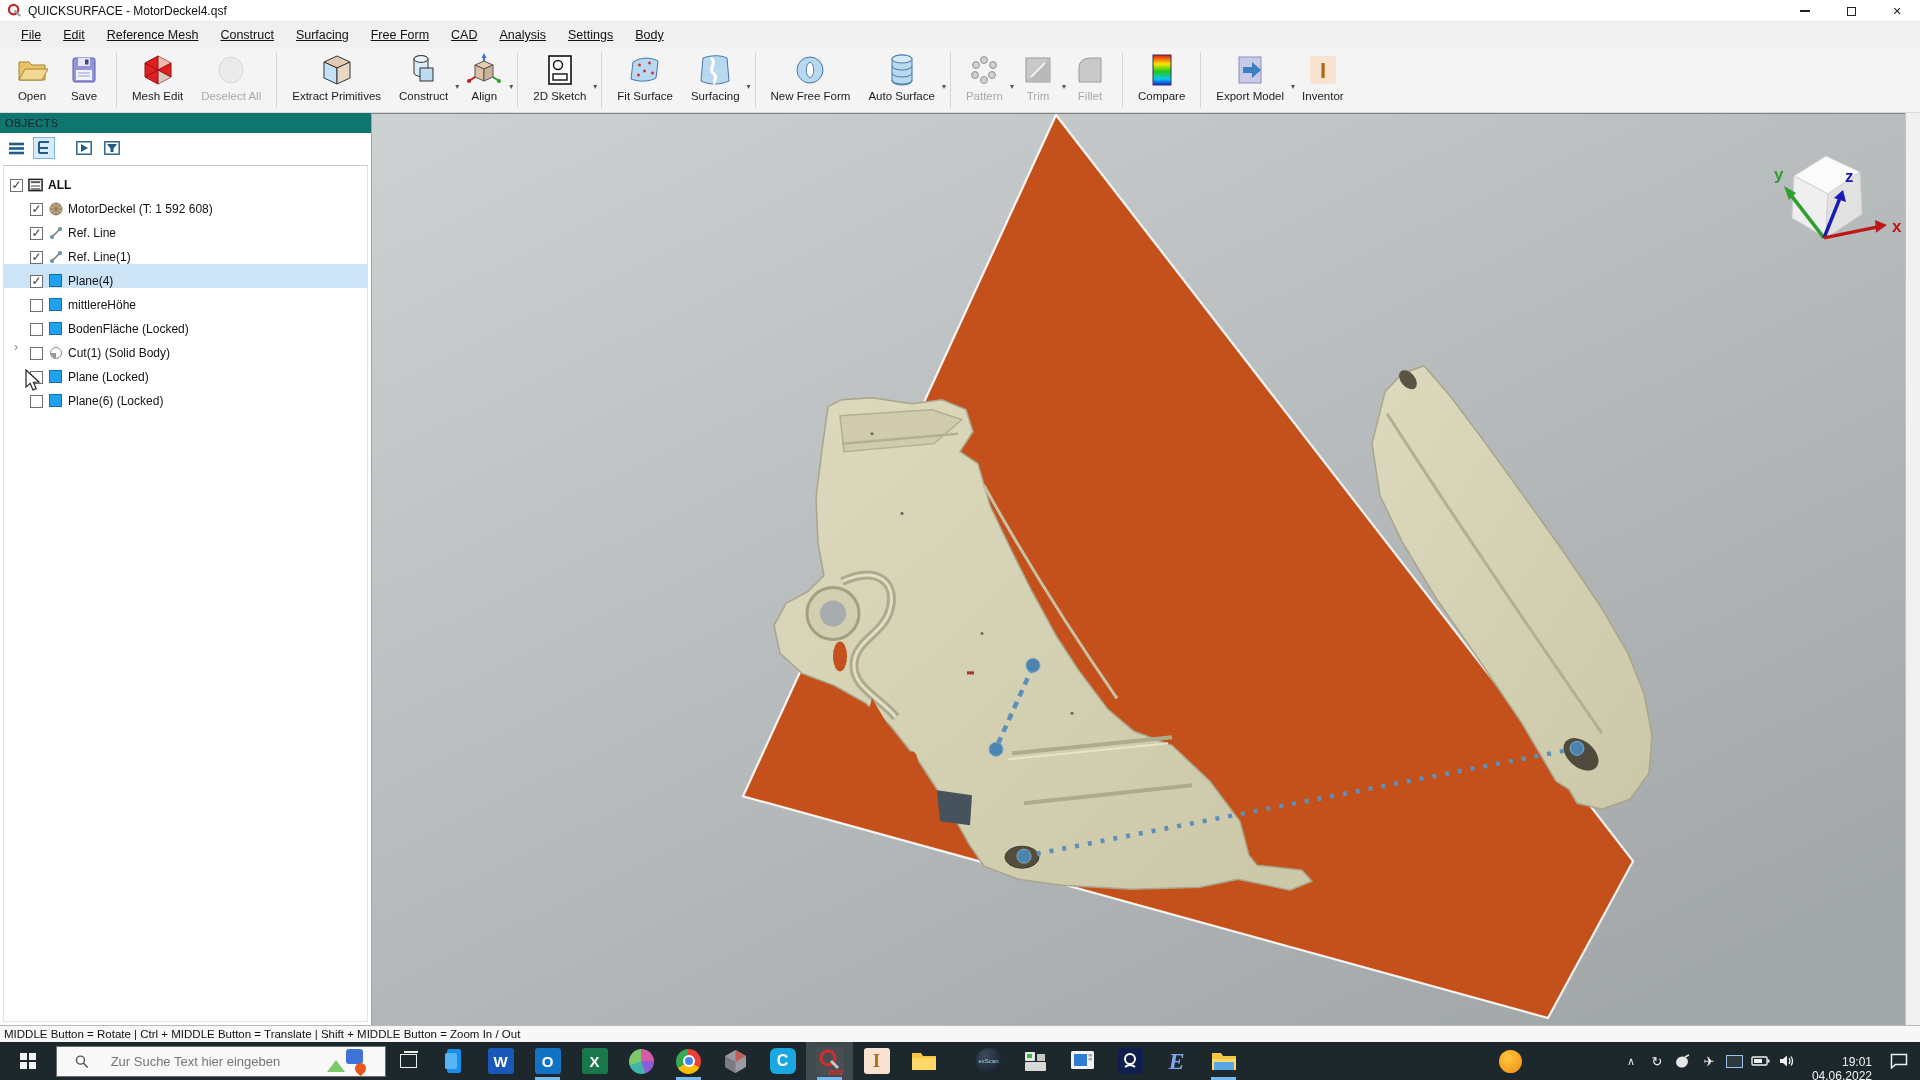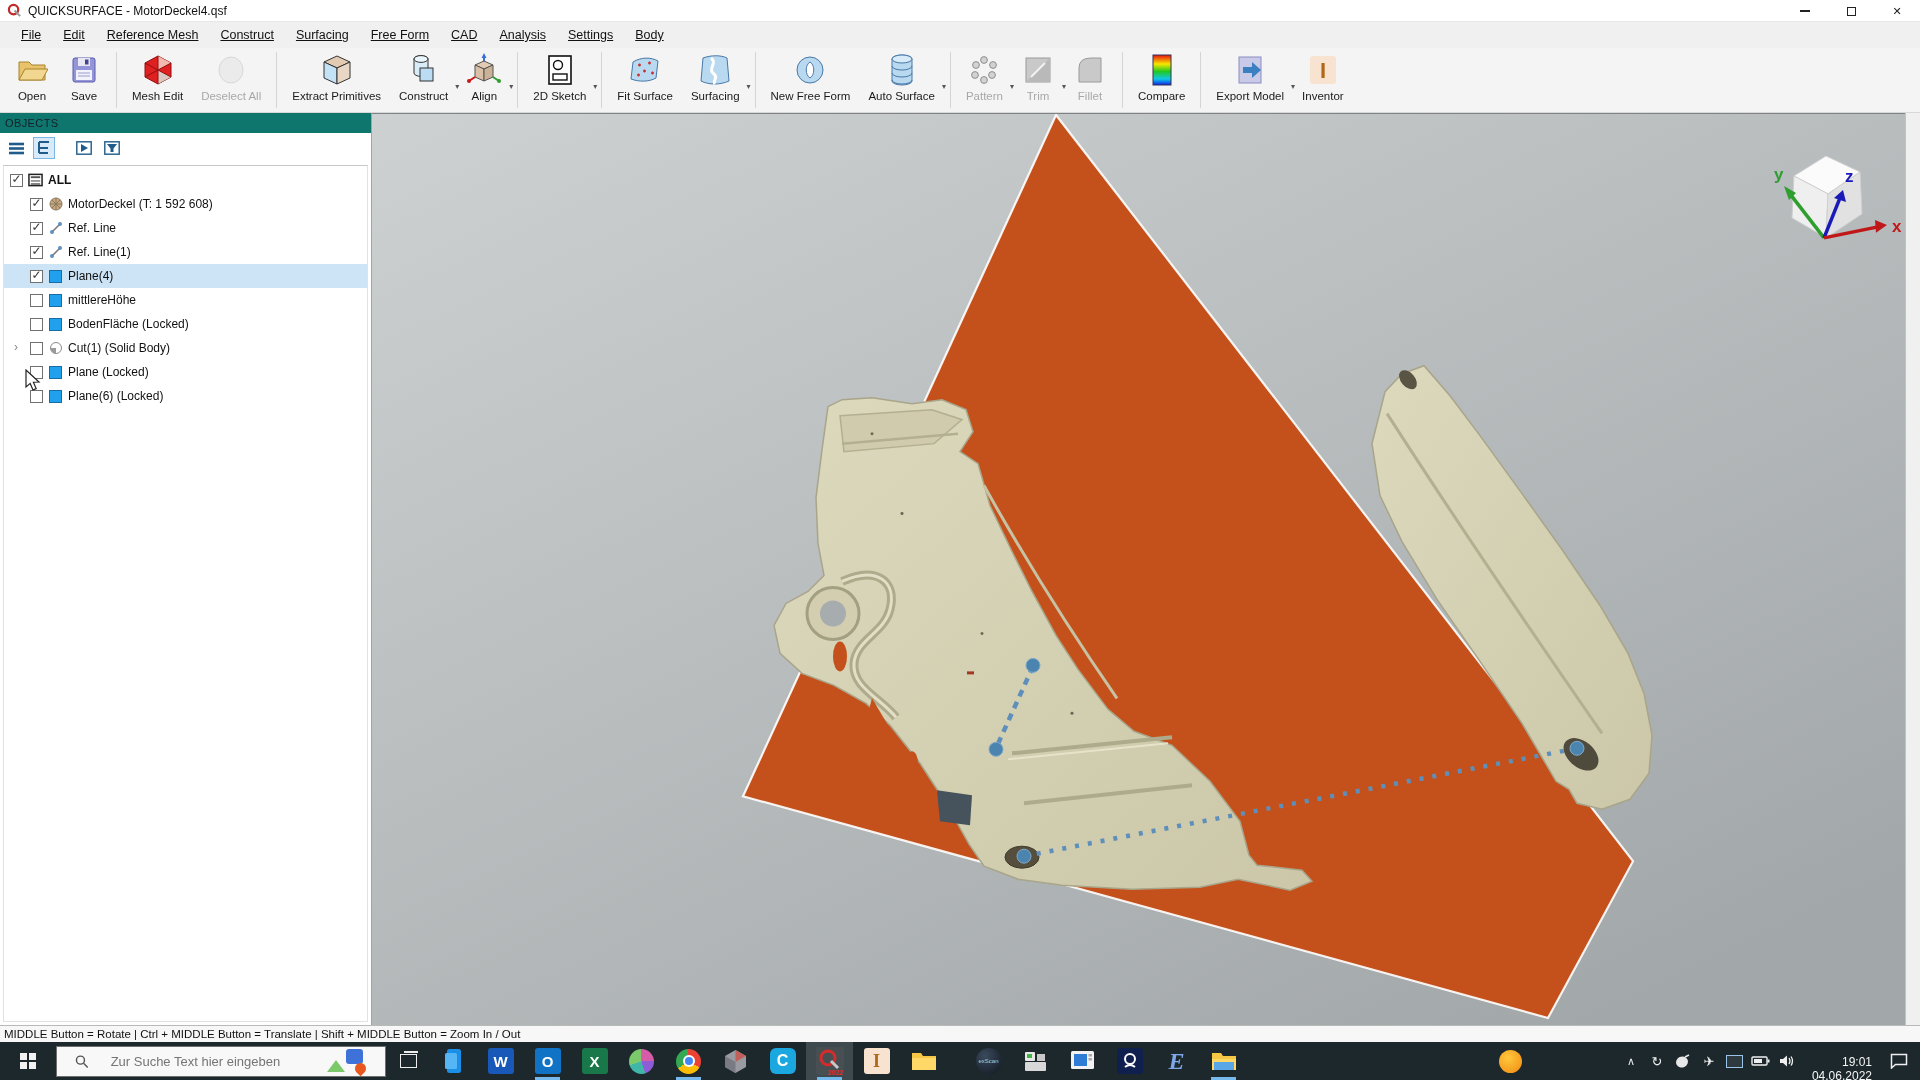--- a/index.html
+++ b/index.html
@@ -30,21 +30,21 @@
   .dd{position:absolute;right:-2px;top:34px;font-size:8px;color:#555;}
 
   
   .content{position:absolute;top:113px;left:0;width:1920px;height:912px;display:flex;}
   .sidebar{width:372px;height:912px;background:#FFFFFF;border-right:1px solid #9FA4A6;position:relative;}
   .obj-header{height:20px;background:#0f766e;display:flex;align-items:center;padding-left:5px;font-size:11px;color:#16202B;letter-spacing:.4px;}
   .obj-tools{height:30px;display:flex;align-items:center;gap:6px;padding-left:5px;}
   .otb{width:22px;height:22px;display:flex;align-items:center;justify-content:center;}
   .otb.sel{background:#D9EBFA;border:1px solid #7AB5E3;}
   .tree{position:absolute;top:52px;left:3px;right:3px;bottom:3px;border:1px solid #E2E2E2;border-top:1px solid #C8C8C8;padding-top:2px;overflow:hidden;}
-  .trow{position:relative;height:24px;display:flex;align-items:center;padding-left:26px;gap:5px;}
+  .trow{position:relative;height:24px;display:flex;align-items:flex-end;padding-left:26px;gap:5px;}
   .trow.all{padding-left:6px;}
   .trow.all .tlbl{font-weight:bold;}
   .trow[data-selected="true"]{background:#CDE4F7;}
   .tlbl{font-size:12px;color:#111;white-space:nowrap;}
   .cb{width:13px;height:13px;background:#fff;border:1px solid #707070;position:relative;flex:none;}
   .cb[data-checked="true"]::after{content:"✓";position:absolute;left:0.5px;top:-2.5px;font-size:12px;color:#3a3a3a;}
   .exp{position:absolute;left:10px;top:4px;font-size:12px;color:#8a8a8a;}
   .ticn{width:15px;height:15px;flex:none;display:flex;align-items:center;justify-content:center;}
 
   .viewport{position:relative;width:1533px;height:912px;background:#B0B5B7;border-top:1px solid #7e8486;}

